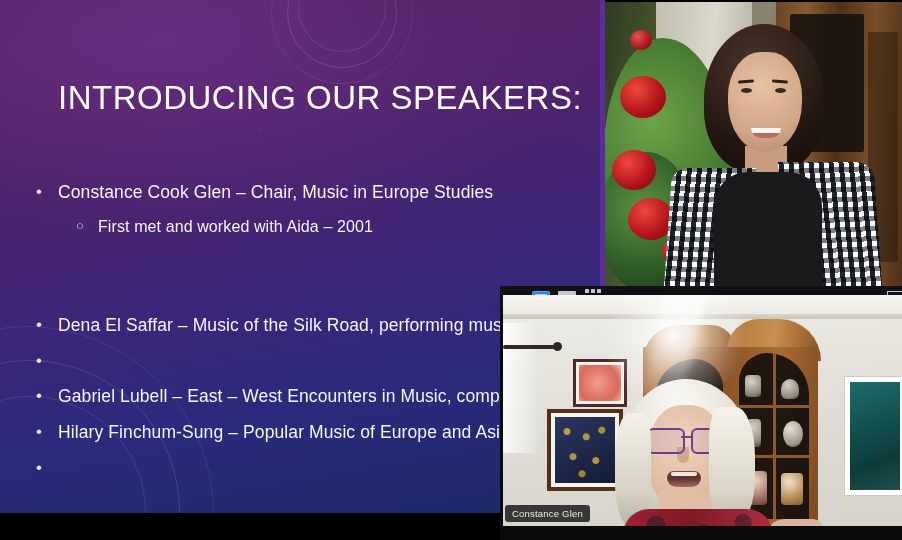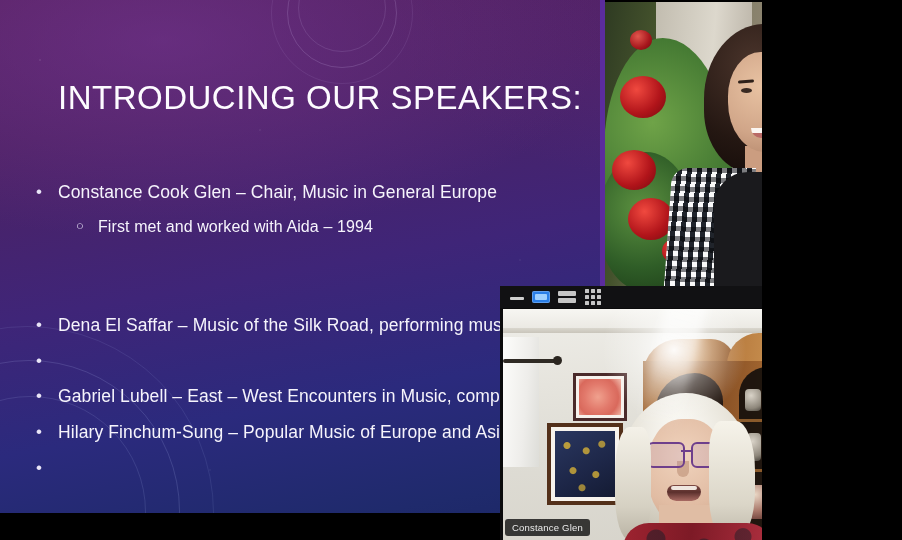--- a/index.html
+++ b/index.html
@@ -1,18 +1,18 @@
 <!DOCTYPE html>
 <html><head>
 <meta charset="utf-8">
 <style>
   html,body{margin:0;padding:0;background:#000;}
   body{width:902px;height:540px;overflow:hidden;font-family:"Liberation Sans",sans-serif;}
 
-  #stage{position:relative;width:762px;height:540px;overflow:hidden;background:#0ea5e9;}
+  #stage{position:relative;width:902px;height:540px;overflow:hidden;background:#0ea5e9;}
 
   
   #slide{position:absolute;left:0;top:0;width:902px;height:513px;overflow:hidden;
          background:
            radial-gradient(ellipse 70% 55% at 18% 8%, rgba(120,55,150,.55), rgba(120,55,150,0) 70%),
            radial-gradient(ellipse 60% 45% at 85% 6%, rgba(96,40,126,.45), rgba(96,40,126,0) 70%),
            linear-gradient(170deg,#55215f 0%,#4d2264 22%,#3f2578 48%,#2b2a7d 68%,#1f2a6c 86%,#19245f 100%);
   }
   
   #slide .stars{position:absolute;inset:0;opacity:.5;
@@ -121,21 +121,21 @@
   .vbtn.sidebyside i{position:absolute;left:0;width:18px;height:5px;background:#c6c6c6;border-radius:1px;display:block;}
   .vbtn.sidebyside i:first-child{top:0;}
   .vbtn.sidebyside i:last-child{top:7px;}
   .vbtn.gallery{left:85px;width:16px;height:16px;top:3px;display:grid;grid-template-columns:repeat(3,1fr);
     grid-template-rows:repeat(3,1fr);gap:1.5px;}
   .vbtn.gallery i{background:#c6c6c6;display:block;border-radius:.5px;}
   .vbtn.pip{right:-4px;top:3px;width:20px;height:16px;background:#141416;}
   .vbtn.pip i{position:absolute;left:1px;top:2px;width:15px;height:12px;border:1.5px solid #c9c9c9;display:block;}
   .vbtn.pip i::after{content:"";position:absolute;right:0px;bottom:0px;width:7px;height:5px;background:#c9c9c9;}
 
-  #vw-video{position:absolute;left:3px;top:23px;width:399px;height:231px;overflow:hidden;
+  #vw-video{position:absolute;left:3px;top:9px;width:399px;height:231px;overflow:hidden;
     background:linear-gradient(175deg,#efeee9 0%,#e6e4dd 30%,#dedcd4 58%,#d6d3ca 100%);}
   
   .vv-ceiling{position:absolute;left:0;top:0;width:399px;height:22px;background:linear-gradient(#f7f6f2,#e9e7e1);}
   .vv-crown{position:absolute;left:0;top:19px;width:399px;height:5px;background:linear-gradient(#d9d6cd,#c9c5bb);}
   
   .vv-flare{position:absolute;left:96px;top:-34px;width:150px;height:150px;
     background:radial-gradient(circle at 50% 50%,rgba(255,255,255,.95),rgba(255,255,255,.35) 36%,rgba(255,255,255,0) 68%);}
   .vv-ray{position:absolute;left:150px;top:-18px;width:40px;height:140px;transform:rotate(14deg);
     background:linear-gradient(180deg,rgba(255,255,255,.7),rgba(255,255,255,0));filter:blur(4px);}
   
@@ -229,25 +229,25 @@
     <div class="ring r2"></div>
     <div class="ring b3"></div>
     <div class="ring b1"></div>
     <div class="ring b2"></div>
 
     <div id="slide-title">INTRODUCING OUR SPEAKERS:</div>
 
     <div class="blist" id="group-a">
       <div class="bullet-row">
         <span class="bdot">•</span>
-        <span class="btxt">Constance Cook Glen – Chair, Music in General Europe</span>
+        <span class="btxt">Constance Cook Glen – Chair, Music in Europe Studies</span>
       </div>
       <div class="bullet-row lvl2">
         <span class="bdot sub">○</span>
-        <span class="btxt">First met and worked with Aida – 1994</span>
+        <span class="btxt">First met and worked with Aida – 2001</span>
       </div>
     </div>
 
     <div class="blist" id="group-b">
       <div class="bullet-row">
         <span class="bdot">•</span>
         <span class="btxt">Dena El Saffar – Music of the Silk Road, performing musician</span>
       </div>
       <div class="bullet-row">
         <span class="bdot">•</span>

